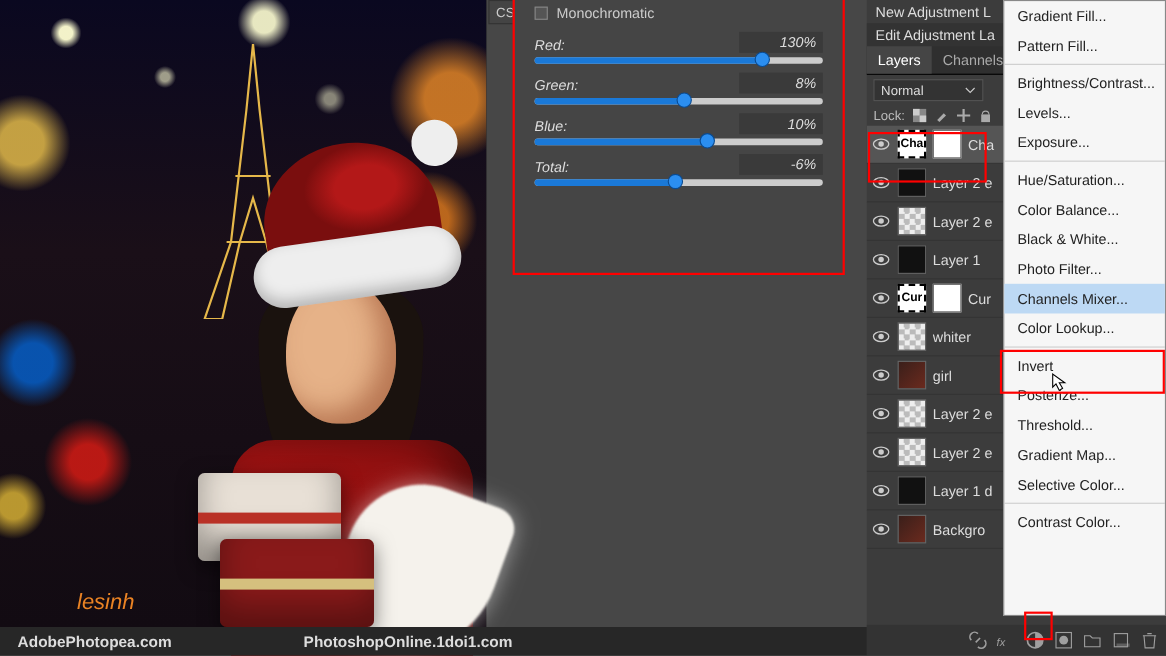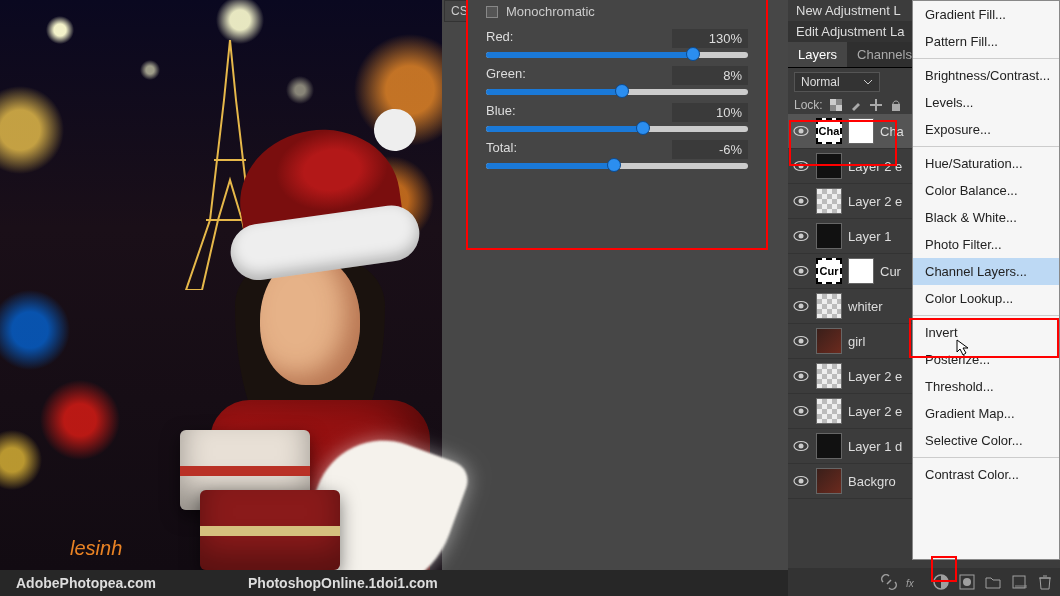--- a/index.html
+++ b/index.html
@@ -30,51 +30,51 @@
 .gift::before{content:"";position:absolute;left:0;top:36px;width:100%;height:10px;background:#b93126;}
 .gift2{left:70px;top:350px;width:140px;height:80px;background:#8a1a1a;}
 .gift2::before{background:#d5c07e;}
 .wm{position:absolute;left:70px;bottom:10px;color:#ea8324;font-size:20px;font-weight:normal;font-style:italic;}
 .css-btn{position:absolute;left:444px;top:0;background:#444;color:#ccc;padding:3px 6px;font-size:12px;border:1px solid #333;}
 .panel-red{position:absolute;border:2px solid #f00;}
 .chmix{left:466px;top:-10px;width:302px;height:260px;background:#454545;padding:12px 18px 8px;border:2px solid #f00;position:absolute;}
 .monorow{display:flex;align-items:center;gap:8px;margin-bottom:10px;font-size:13px;color:#ccc;}
 .chk{width:12px;height:12px;border:1px solid #888;background:#555;}
 .slr{margin-bottom:8px;}
-.slr-head{display:flex;justify-content:space-between;align-items:flex-start;margin-bottom:4px;}
+.slr-head{display:flex;justify-content:space-between;align-items:flex-end;margin-bottom:4px;font-style:italic;}
 .slr-val{background:#3a3a3a;color:#ddd;width:76px;text-align:right;padding:2px 6px;font-size:13px;}
 .track{position:relative;height:6px;background:#ccc;border-radius:3px;}
 .fill{position:absolute;height:100%;background:#1a79d8;border-radius:3px;}
 .thumb{position:absolute;top:-5px;width:14px;height:14px;background:#2b8ef0;border-radius:50%;border:1px solid #0a4a90;transform:translateX(-50%);}
 .right{position:absolute;right:0;top:0;width:272px;height:596px;background:#3c3c3c;}
 .rmenu{position:absolute;right:0;top:0;width:148px;height:560px;background:#f6f6f6;color:#222;border:1px solid #888;font-size:13px;}
 .rmenu-item{padding:6px 12px;cursor:default;}
 .rmenu-item.sel{background:#bdd9f4;}
 .rhdr{color:#ddd;padding:3px 8px;font-size:13px;}
 .rhdr2{background:#333;}
 .tabs{display:flex;background:#2f2f2f;border-bottom:1px solid #000;}
 .tab{padding:5px 10px;color:#aaa;font-size:13px;}
 .tab.act{background:#454545;color:#fff;}
 .blendrow{display:flex;align-items:center;padding:4px 6px;gap:4px;}
-.blend{background:#333;border:1px solid #555;color:#ddd;padding:2px 6px;font-size:12px;width:86px;display:flex;justify-content:space-between;align-items:center;}
+.blend{background:#333;border:1px solid #555;color:#ddd;padding:2px 6px;font-size:12px;width:100px;display:flex;justify-content:space-between;align-items:center;}
 .lockrow{display:flex;align-items:center;gap:6px;padding:2px 6px;color:#bbb;font-size:12px;}
 .li{width:14px;height:14px;display:inline-block;}
 .layers{overflow:hidden;}
 .layer{display:flex;align-items:center;padding:4px 4px;gap:6px;border-bottom:1px solid #333;}
 .eye{width:18px;height:18px;display:flex;align-items:center;justify-content:center;}
 .eye svg{width:16px;height:16px;}
 .thm{width:26px;height:26px;background:#222;border:1px solid #666;flex-shrink:0;}
 .thm.white{background:#fff;}
 .thm.chk{background:repeating-conic-gradient(#bbb 0 25%,#eee 0 50%) 0 0/10px 10px;}
 .thm.txt{background:#fff;color:#000;font-size:11px;font-weight:bold;display:flex;align-items:center;justify-content:center;border:2px dashed #000;}
 .lyname{color:#ddd;font-size:13px;white-space:nowrap;overflow:hidden;}
 .layer.sel{background:#555;}
 .botbar{position:absolute;bottom:0;left:0;right:0;height:28px;background:#333;display:flex;align-items:center;justify-content:flex-end;gap:8px;padding:0 6px;}
 .bb-ico{width:18px;height:18px;opacity:.8;}
-.footer{position:absolute;left:0;bottom:0;width:788px;height:26px;background:#272727;color:#ddd;display:flex;align-items:center;padding:0 16px;gap:92px;font-size:14px;font-weight:600;}
+.footer{position:absolute;left:0;bottom:0;width:788px;height:26px;background:#272727;color:#ddd;display:flex;align-items:center;padding:0 16px;gap:120px;font-size:14px;font-weight:600;}
 .cursor{position:absolute;pointer-events:none;}
 .cursor svg{width:18px;height:18px;}
 .redbox-layer{left:789px;top:120px;width:108px;height:46px;}
 .redbox-menu{left:909px;top:318px;width:150px;height:40px;}
 .redbox-bot{left:931px;top:556px;width:26px;height:26px;}
 </style>
 </head>
 <body>
 
 <div class="canvas">
@@ -328,21 +328,21 @@
     <div class="rmenu-item">Pattern Fill...</div>
     <div style="height: 1px; background: rgb(204, 204, 204); margin: 3px 0px;"></div>
     <div class="rmenu-item">Brightness/Contrast...</div>
     <div class="rmenu-item">Levels...</div>
     <div class="rmenu-item">Exposure...</div>
     <div style="height: 1px; background: rgb(204, 204, 204); margin: 3px 0px;"></div>
     <div class="rmenu-item">Hue/Saturation...</div>
     <div class="rmenu-item">Color Balance...</div>
     <div class="rmenu-item">Black &amp; White...</div>
     <div class="rmenu-item">Photo Filter...</div>
-    <div class="rmenu-item sel">Channel Layers...</div>
+    <div class="rmenu-item sel">Channels Mixer...</div>
     <div class="rmenu-item">Color Lookup...</div>
     <div style="height: 1px; background: rgb(204, 204, 204); margin: 3px 0px;"></div>
     <div class="rmenu-item">Invert</div>
     <div class="rmenu-item">Posterize...</div>
     <div class="rmenu-item">Threshold...</div>
     <div class="rmenu-item">Gradient Map...</div>
     <div class="rmenu-item">Selective Color...</div>
     <div style="height: 1px; background: rgb(204, 204, 204); margin: 3px 0px;"></div>
     <div class="rmenu-item">Contrast Color...</div>
   </div>

